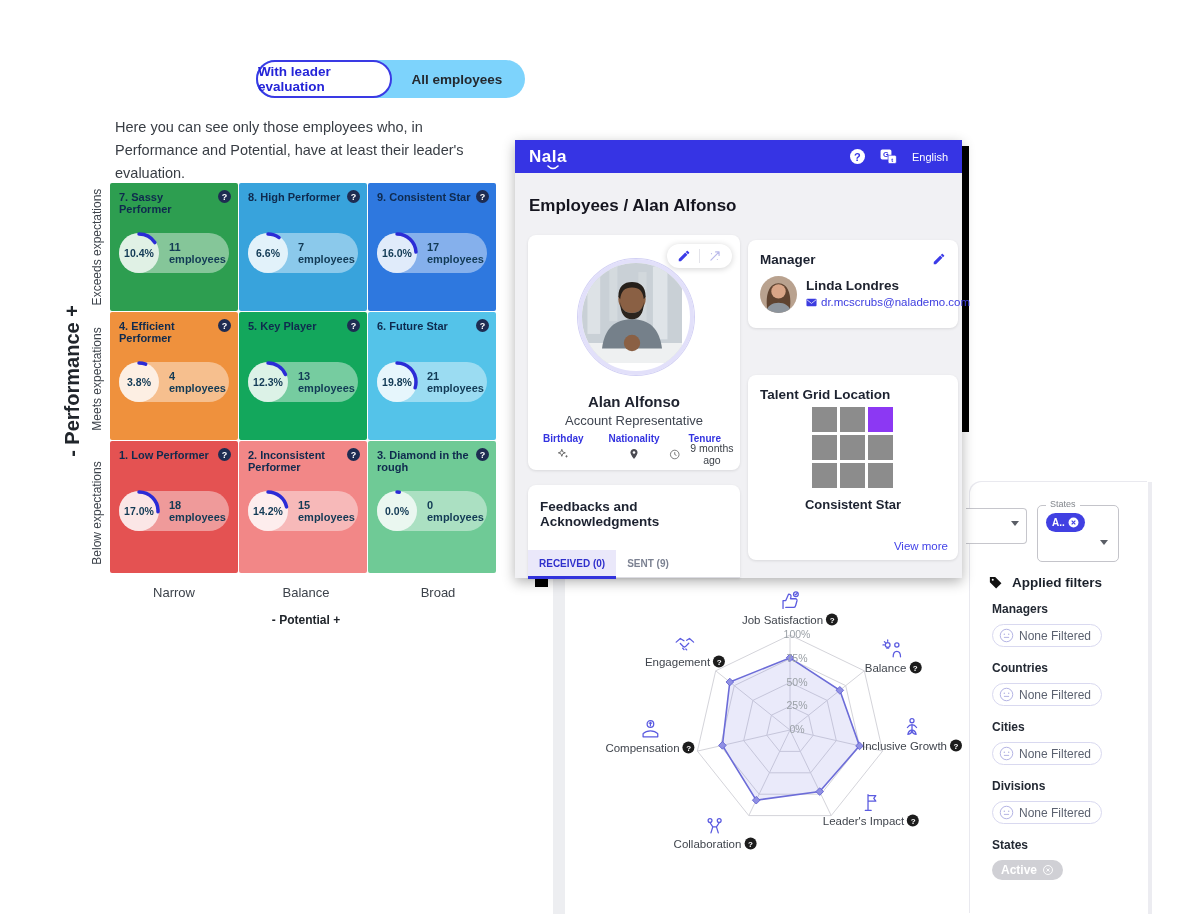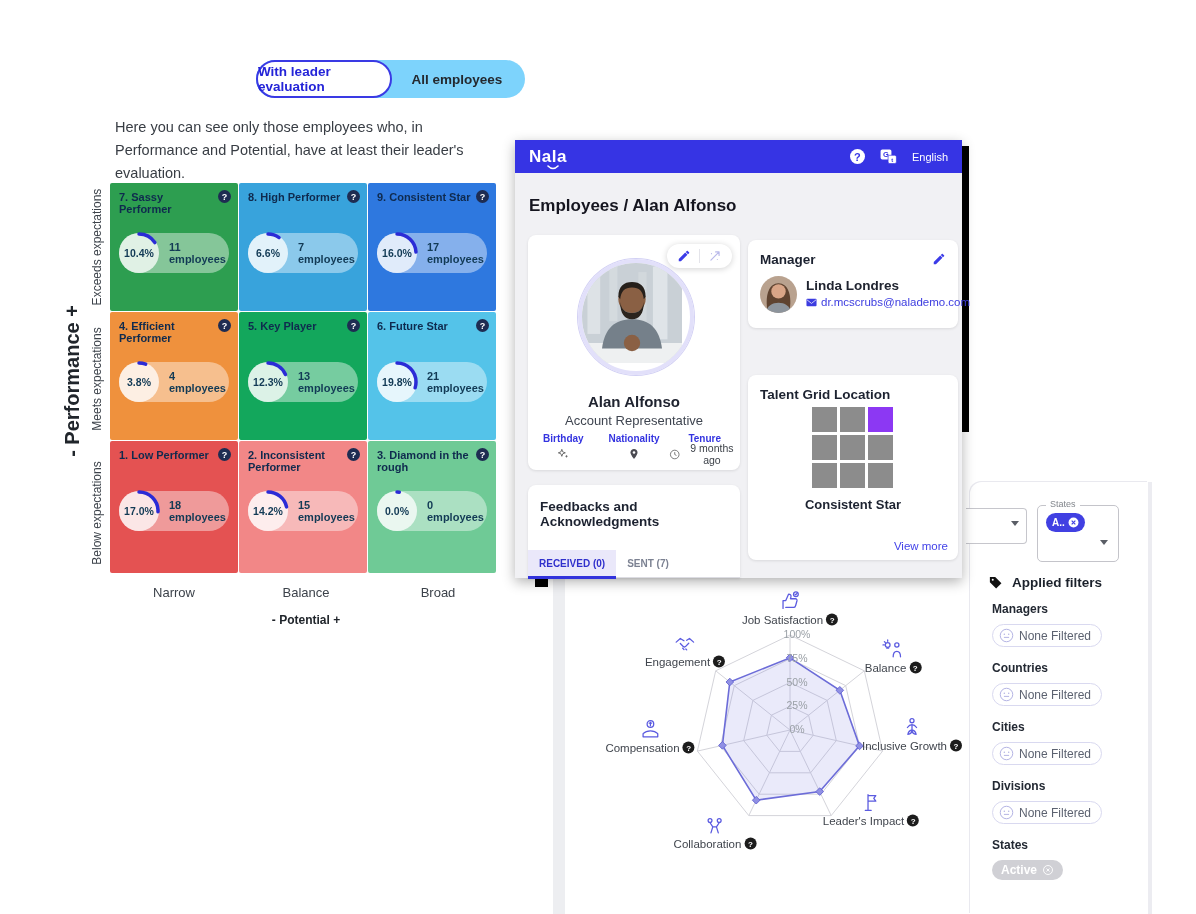--- a/index.html
+++ b/index.html
@@ -548,18 +548,18 @@
           <div class="mini-sq" style="background: rgb(140, 140, 140);"></div>
         </div>
       <div class="talent-pos">Consistent Star</div>
       <div class="view-more">View more</div>
     </div>
 
     <div class="card feedback-card">
       <div class="card-heading" style="top:14px;">Feedbacks and Acknowledgments</div>
       <div class="fb-tabs">
         <div class="fb-tab active">RECEIVED (0)</div>
-        <div class="fb-tab inactive">SENT (7)</div>
+        <div class="fb-tab inactive">SENT (9)</div>
       </div>
     </div>
   </div>
 
 </div>
 
 </body></html>

